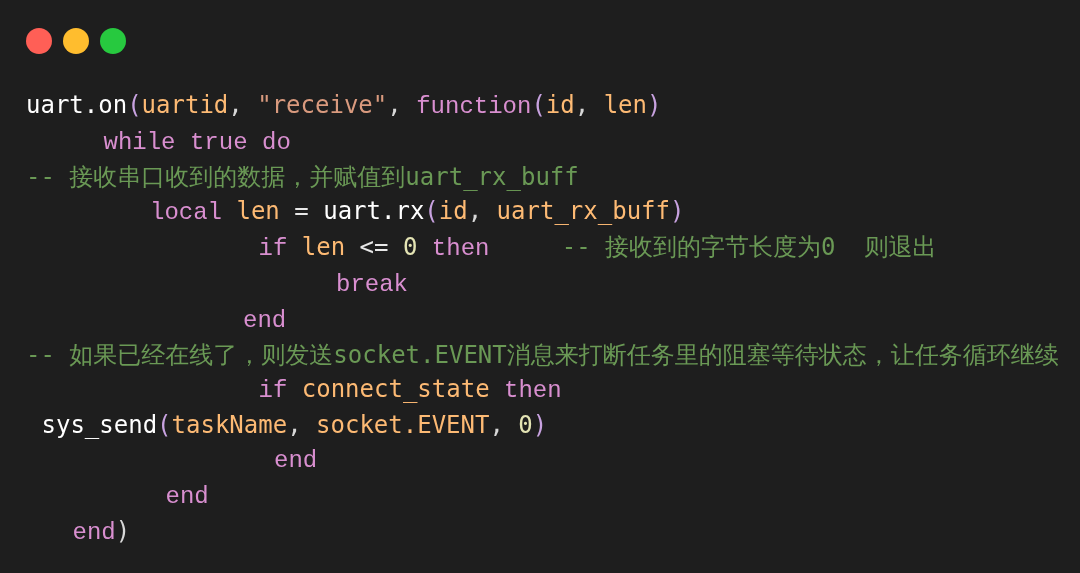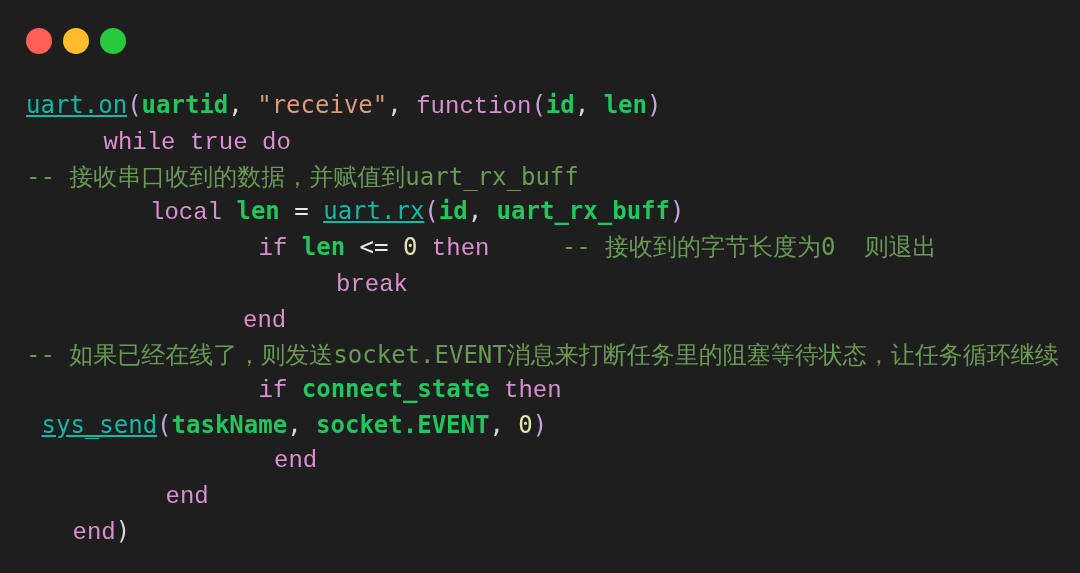--- a/index.html
+++ b/index.html
@@ -49,22 +49,22 @@
   .line {
     display: block;
     min-height: 34px;
     padding-left: 26px;
     padding-right: 8px;
   }
   .tok { white-space: pre; }
   .wrapline { white-space: pre-wrap; }
 
   
-  .t-fn       { color: #14b8a6; text-decoration: underline; }   
-  .t-ident    { color: #22c55e; font-weight: bold; }   
+  .t-fn       { color: #ffffff; }   
+  .t-ident    { color: #fdba74; }   
   .t-kw       { color: #d98fd0; font-family: Liberation Mono, monospace; }   
   .t-punct    { color: #c8a2e0; }   
   .t-punct2   { color: #d8d8d8; }   
   .t-str      { color: #d99a7e; }   
   .t-num      { color: #e4e4b4; }   
   .t-op       { color: #e8e8e8; }   
   .t-comment  { color: #6a9955; }   
   .t-plain    { color: #e0e0e0; }
 </style>
 </head>

